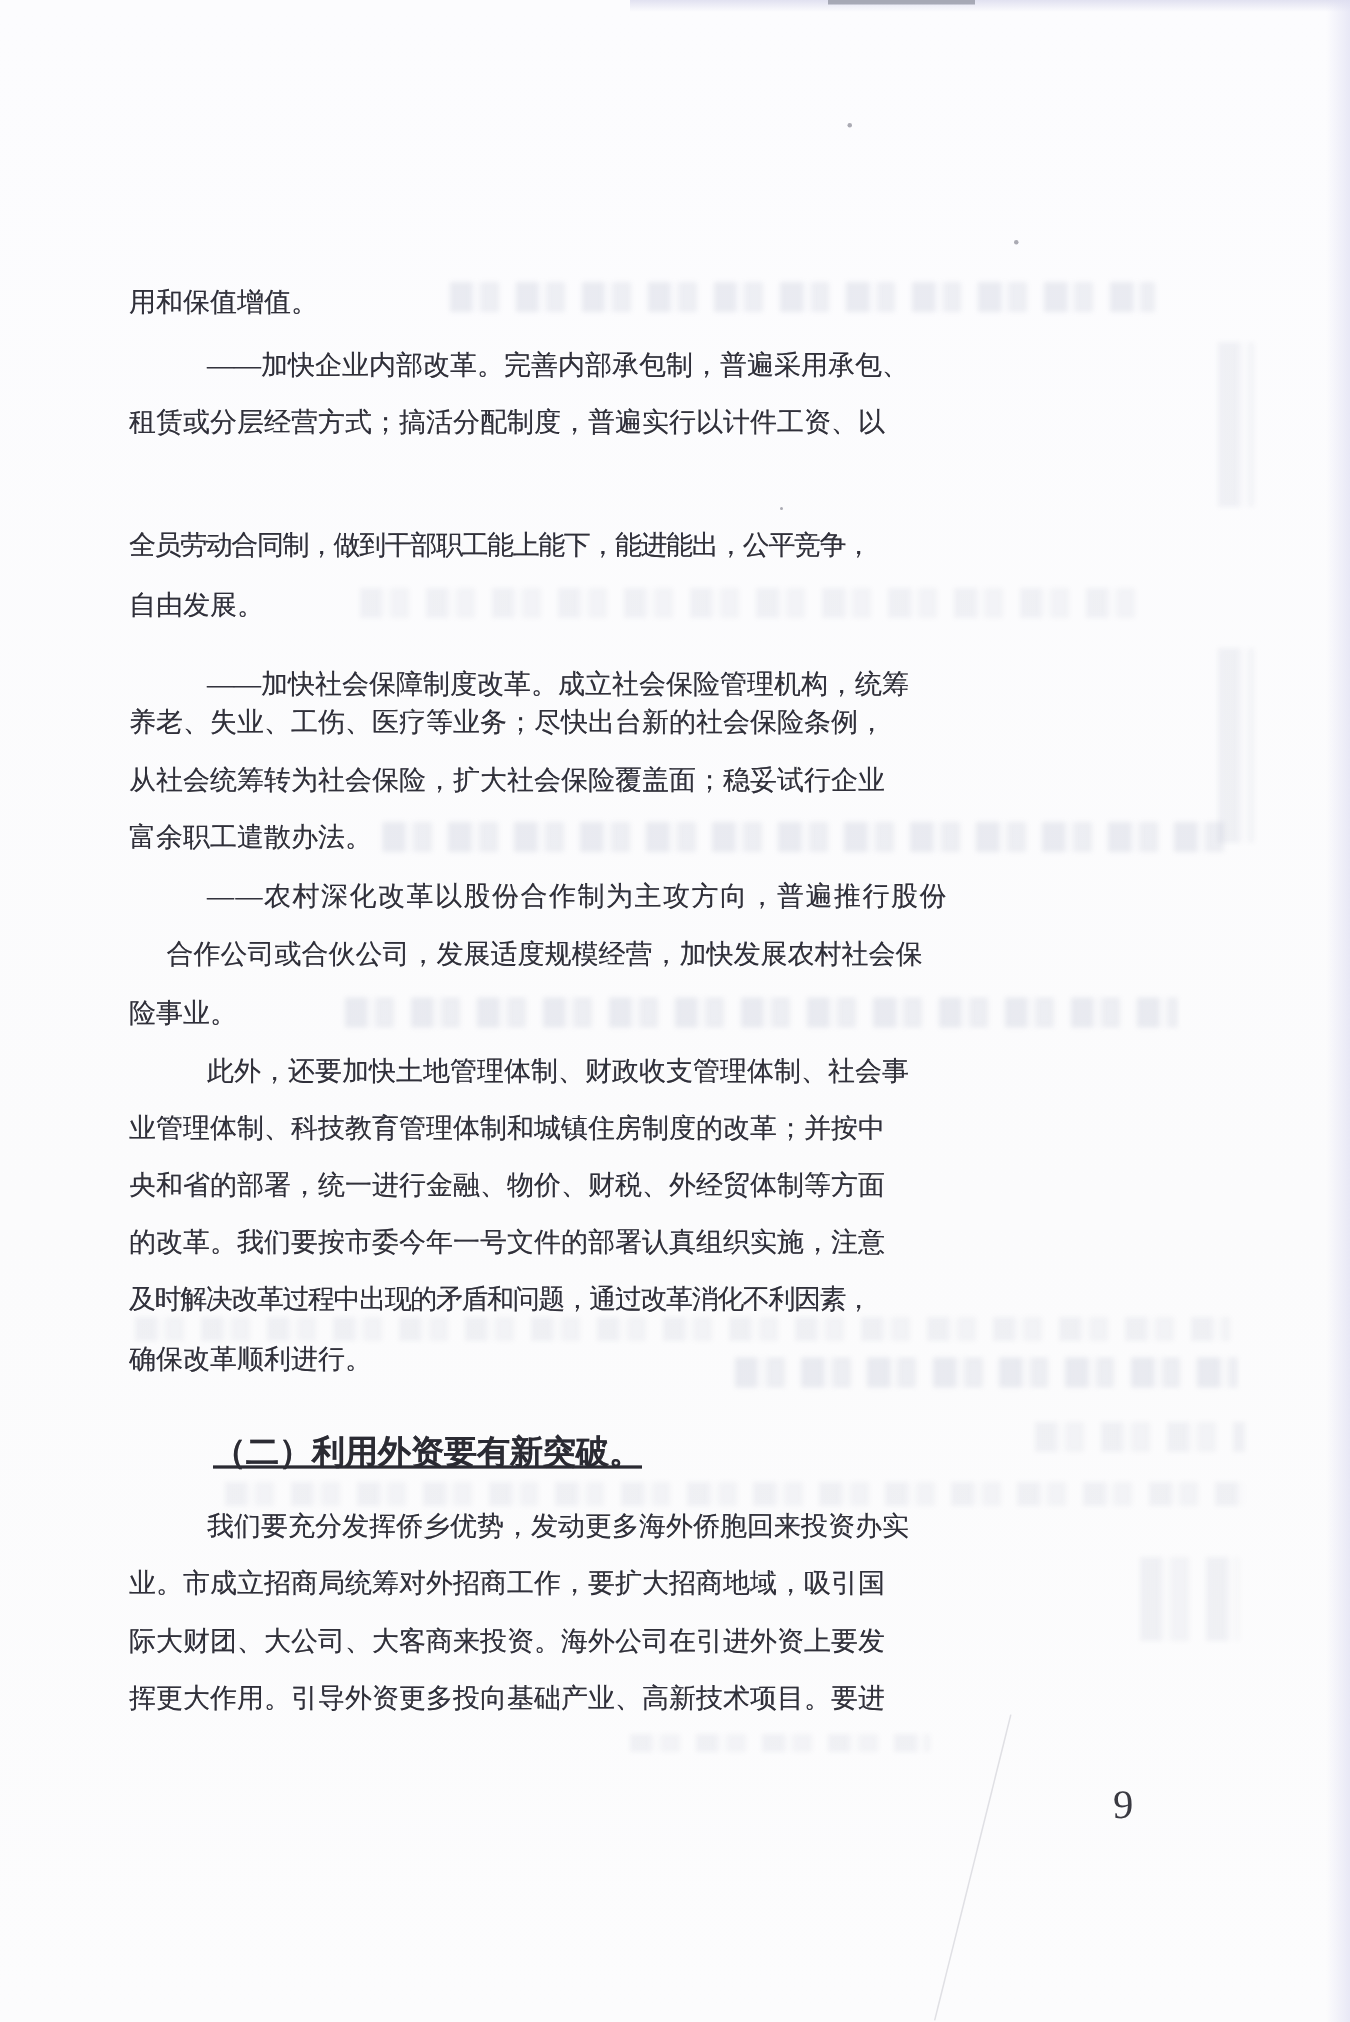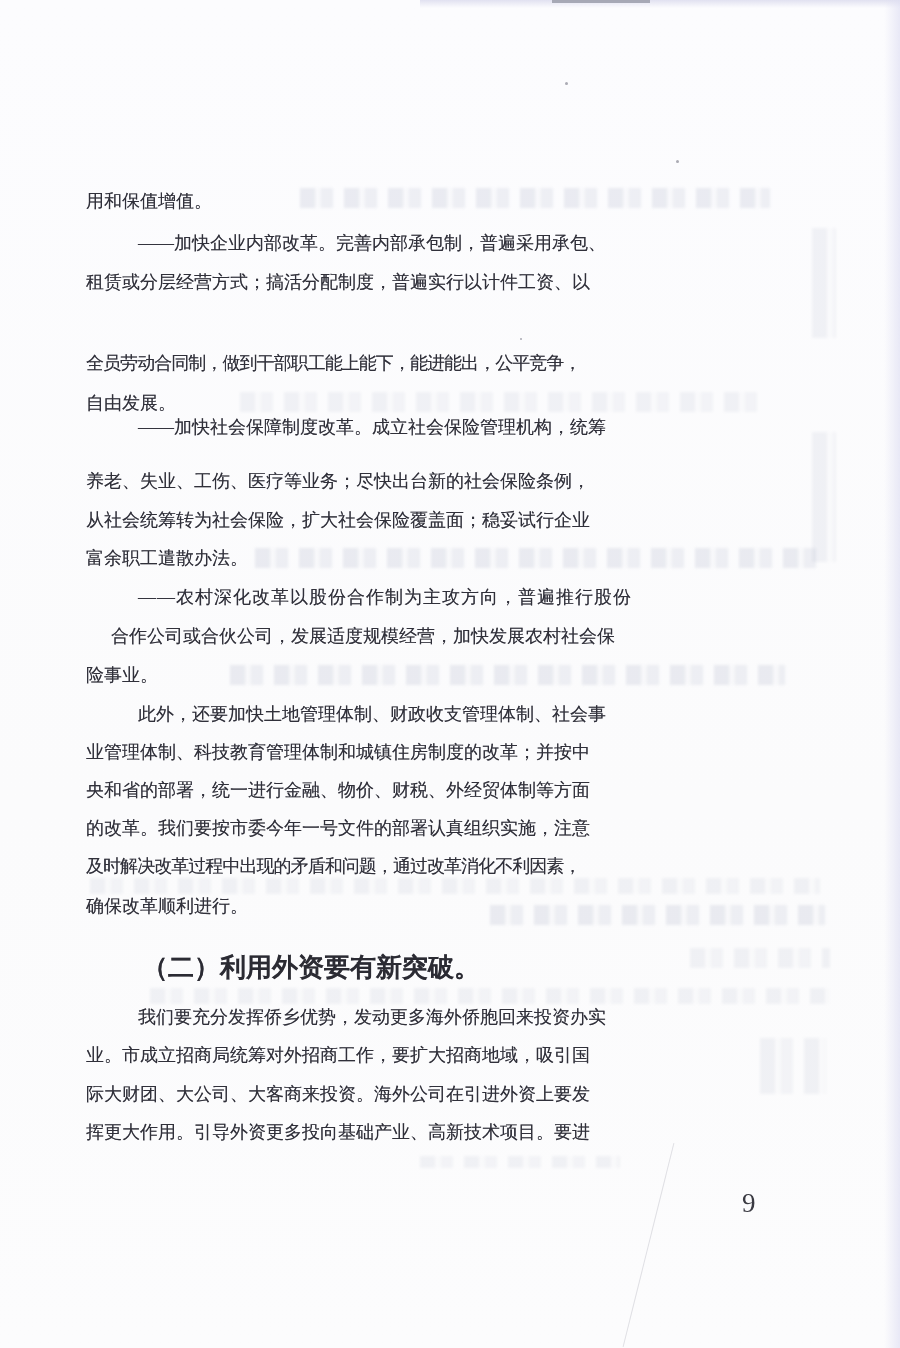--- a/index.html
+++ b/index.html
@@ -29,21 +29,21 @@
   
   .ln{
     position:absolute;left:86px;width:736px;height:32px;
     font-size:18px;line-height:30px;color:#30303a;
     white-space:nowrap;
     text-shadow:0 0 .4px rgba(48,48,58,.55);
   }
   .ind{text-indent:52px;}
   .tight{letter-spacing:-0.95px;}
   .spread{letter-spacing:1px;}
-  .heading{font-weight:bold;text-indent:56px;font-size:26px;color:#2b2b33;}
+  .heading{font-weight:bold;text-indent:56px;font-size:22px;color:#2b2b33;text-decoration:underline;}
   .page-num{
     position:absolute;left:742px;top:1188px;
     font-size:27px;color:#3a3a42;
   }
 
   
   .bt{
     position:absolute;height:20px;
     filter:blur(1.6px);opacity:.5;
     background:repeating-linear-gradient(90deg,
@@ -78,21 +78,21 @@
   <div class="bt light" style="left:690px;top:948px;width:140px;"></div>
   <div class="bt light" style="left:150px;top:988px;width:680px;height:16px;"></div>
   <div class="bt light" style="left:760px;top:1038px;width:66px;height:56px;"></div>
   <div class="bt light" style="left:420px;top:1156px;width:200px;height:12px;"></div>
 
   <div class="ln" style="top:186px;">用和保值增值。</div>
   <div class="ln ind" style="top:228px;">——加快企业内部改革。完善内部承包制，普遍采用承包、</div>
   <div class="ln" style="top:268px;font-family:Liberation Mono, monospace;">租赁或分层经营方式；搞活分配制度，普遍实行以计件工资、以</div>
   <div class="ln tight" style="top:348px;">全员劳动合同制，做到干部职工能上能下，能进能出，公平竞争，</div>
   <div class="ln" style="top:388px;">自由发展。</div>
-  <div class="ln ind" style="top:412px;">——加快社会保障制度改革。成立社会保险管理机构，统筹</div>
+  <div class="ln ind" style="top:441px;">——加快社会保障制度改革。成立社会保险管理机构，统筹</div>
   <div class="ln" style="top:466px;">养老、失业、工伤、医疗等业务；尽快出台新的社会保险条例，</div>
   <div class="ln" style="top:505px;">从社会统筹转为社会保险，扩大社会保险覆盖面；稳妥试行企业</div>
   <div class="ln" style="top:543px;">富余职工遣散办法。</div>
   <div class="ln ind spread" style="top:582px;">——农村深化改革以股份合作制为主攻方向，普遍推行股份</div>
   <div class="ln" style="top:621px;margin-left:25px;">合作公司或合伙公司，发展适度规模经营，加快发展农村社会保</div>
   <div class="ln" style="top:660px;">险事业。</div>
   <div class="ln ind" style="top:699px;">此外，还要加快土地管理体制、财政收支管理体制、社会事</div>
   <div class="ln" style="top:737px;">业管理体制、科技教育管理体制和城镇住房制度的改革；并按中</div>
   <div class="ln" style="top:775px;">央和省的部署，统一进行金融、物价、财税、外经贸体制等方面</div>
   <div class="ln" style="top:813px;">的改革。我们要按市委今年一号文件的部署认真组织实施，注意</div>

